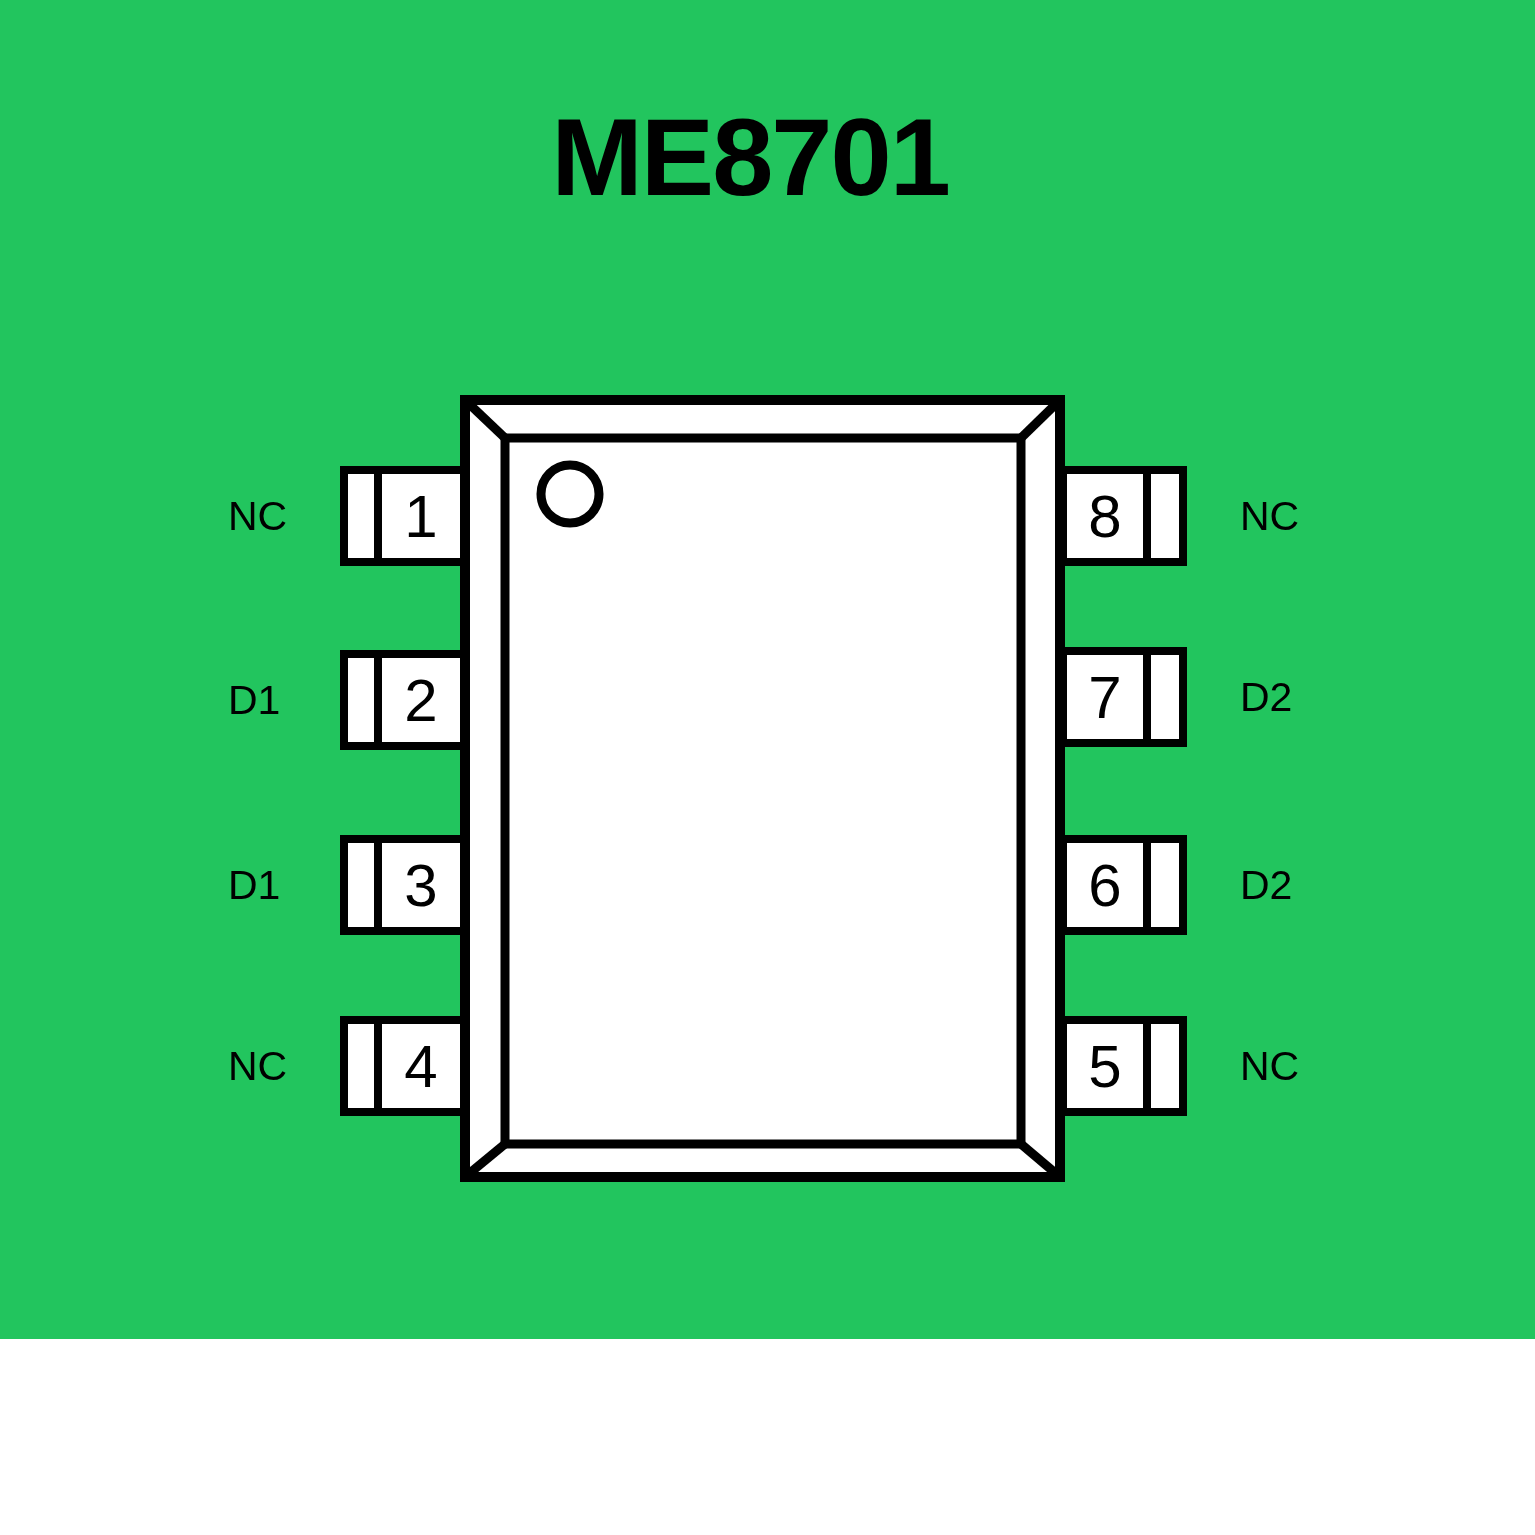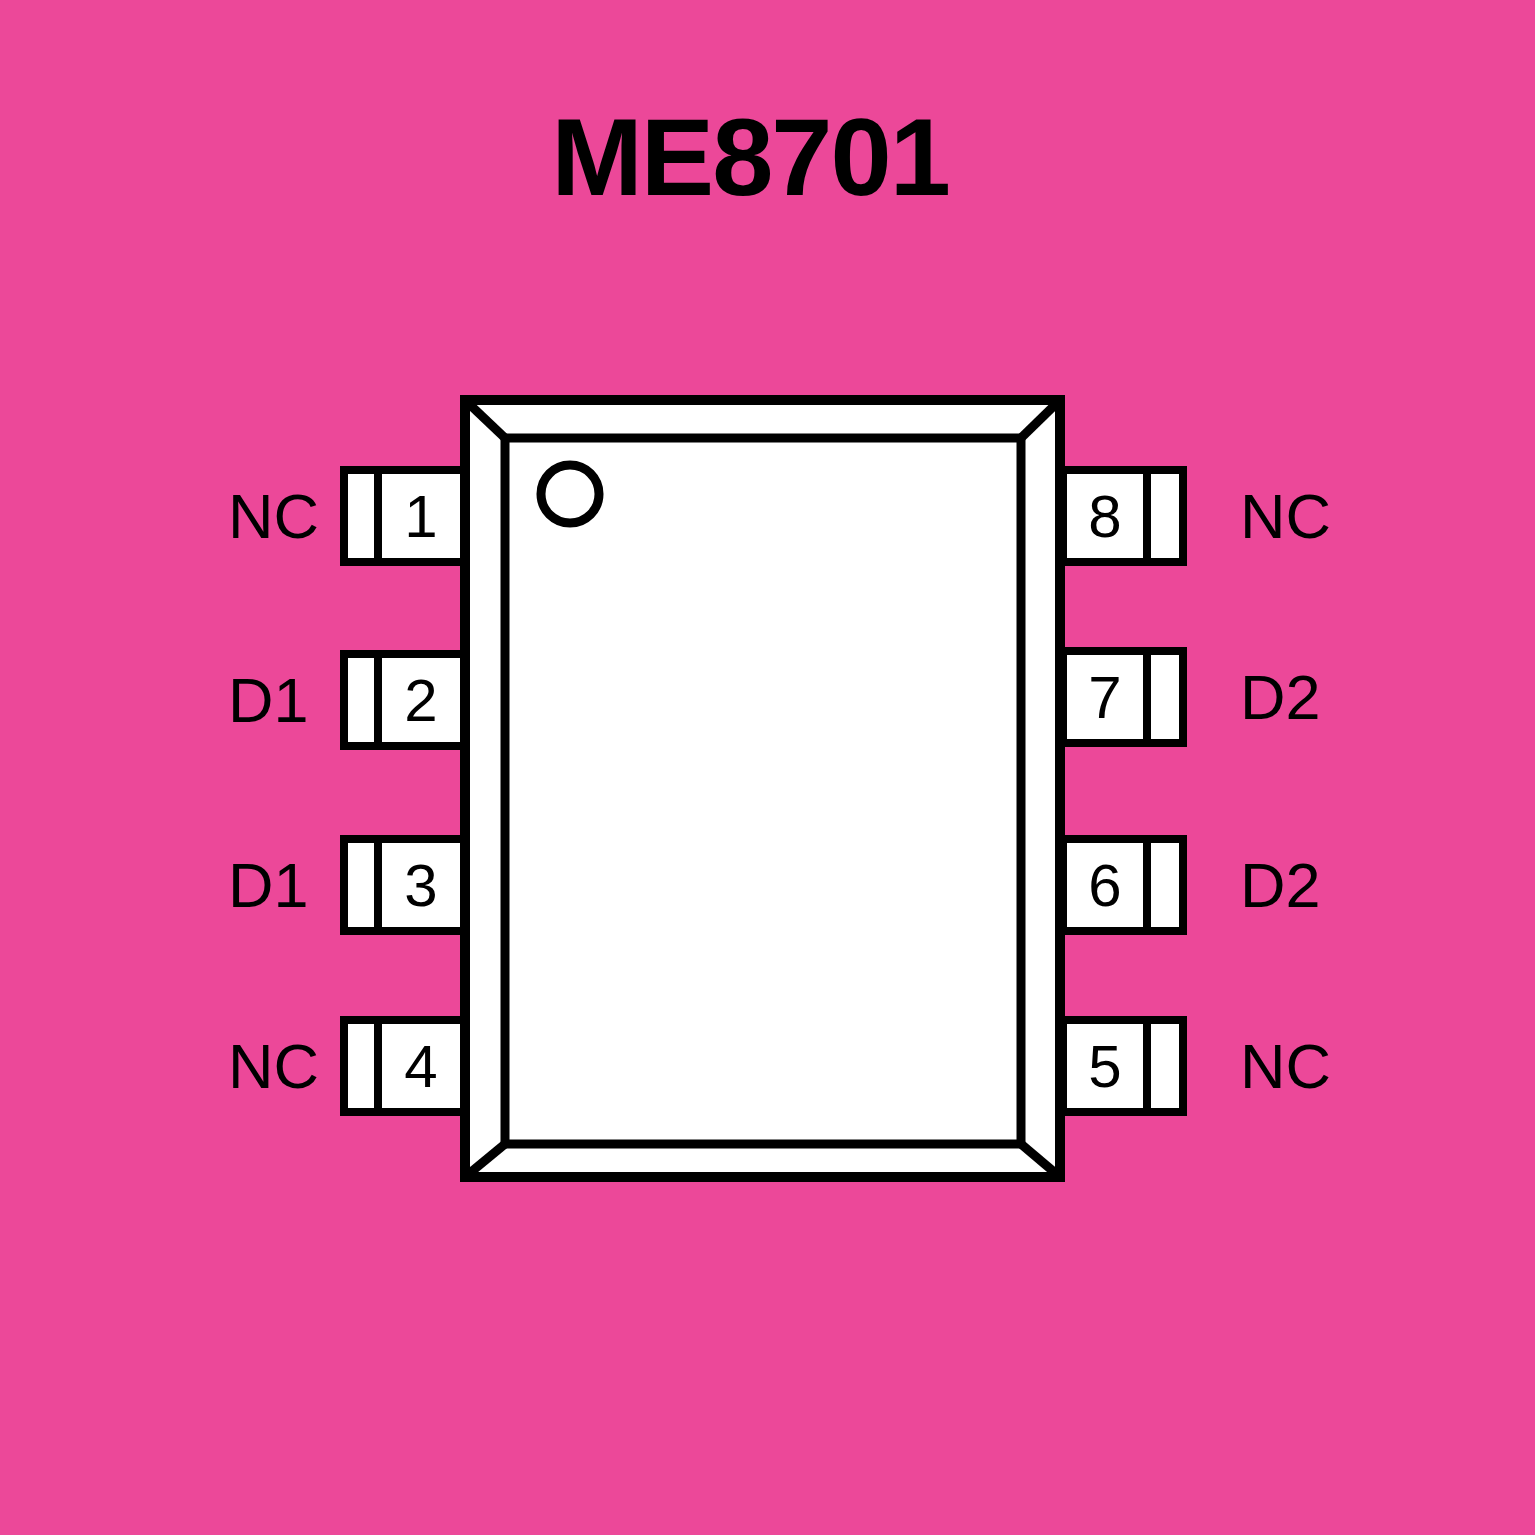--- a/index.html
+++ b/index.html
@@ -7,22 +7,22 @@
     padding: 0;
     width: 1535px;
     height: 1535px;
     background: #ffffff;
     overflow: hidden;
     font-family: "Liberation Sans", sans-serif;
   }
   .canvas {
     position: relative;
     width: 1535px;
-    height: 1535px;
-    background: #ec4899;
+    height: 1339px;
+    background: #22c55e;
   }
   .title {
     position: absolute;
     left: 0;
     top: 102px;
     width: 1500px;
     margin: 0;
     text-align: center;
     font-size: 110px;
     line-height: 1;
@@ -65,21 +65,21 @@
     font-size: 60px;
     color: #000000;
   }
   .side-left  .pin-num { left: 34px; right: 0; }
   .side-right .pin-num { left: 0; right: 36px; }
   .pin-label {
     position: absolute;
     height: 100px;
     display: flex;
     align-items: center;
-    font-size: 63px;
+    font-size: 41px;
     color: #000000;
     white-space: nowrap;
   }
   .pin-label.side-left  { left: 228px; }
   .pin-label.side-right { left: 1240px; }
 </style>
 </head>
 <body>
 
 <div class="canvas">

